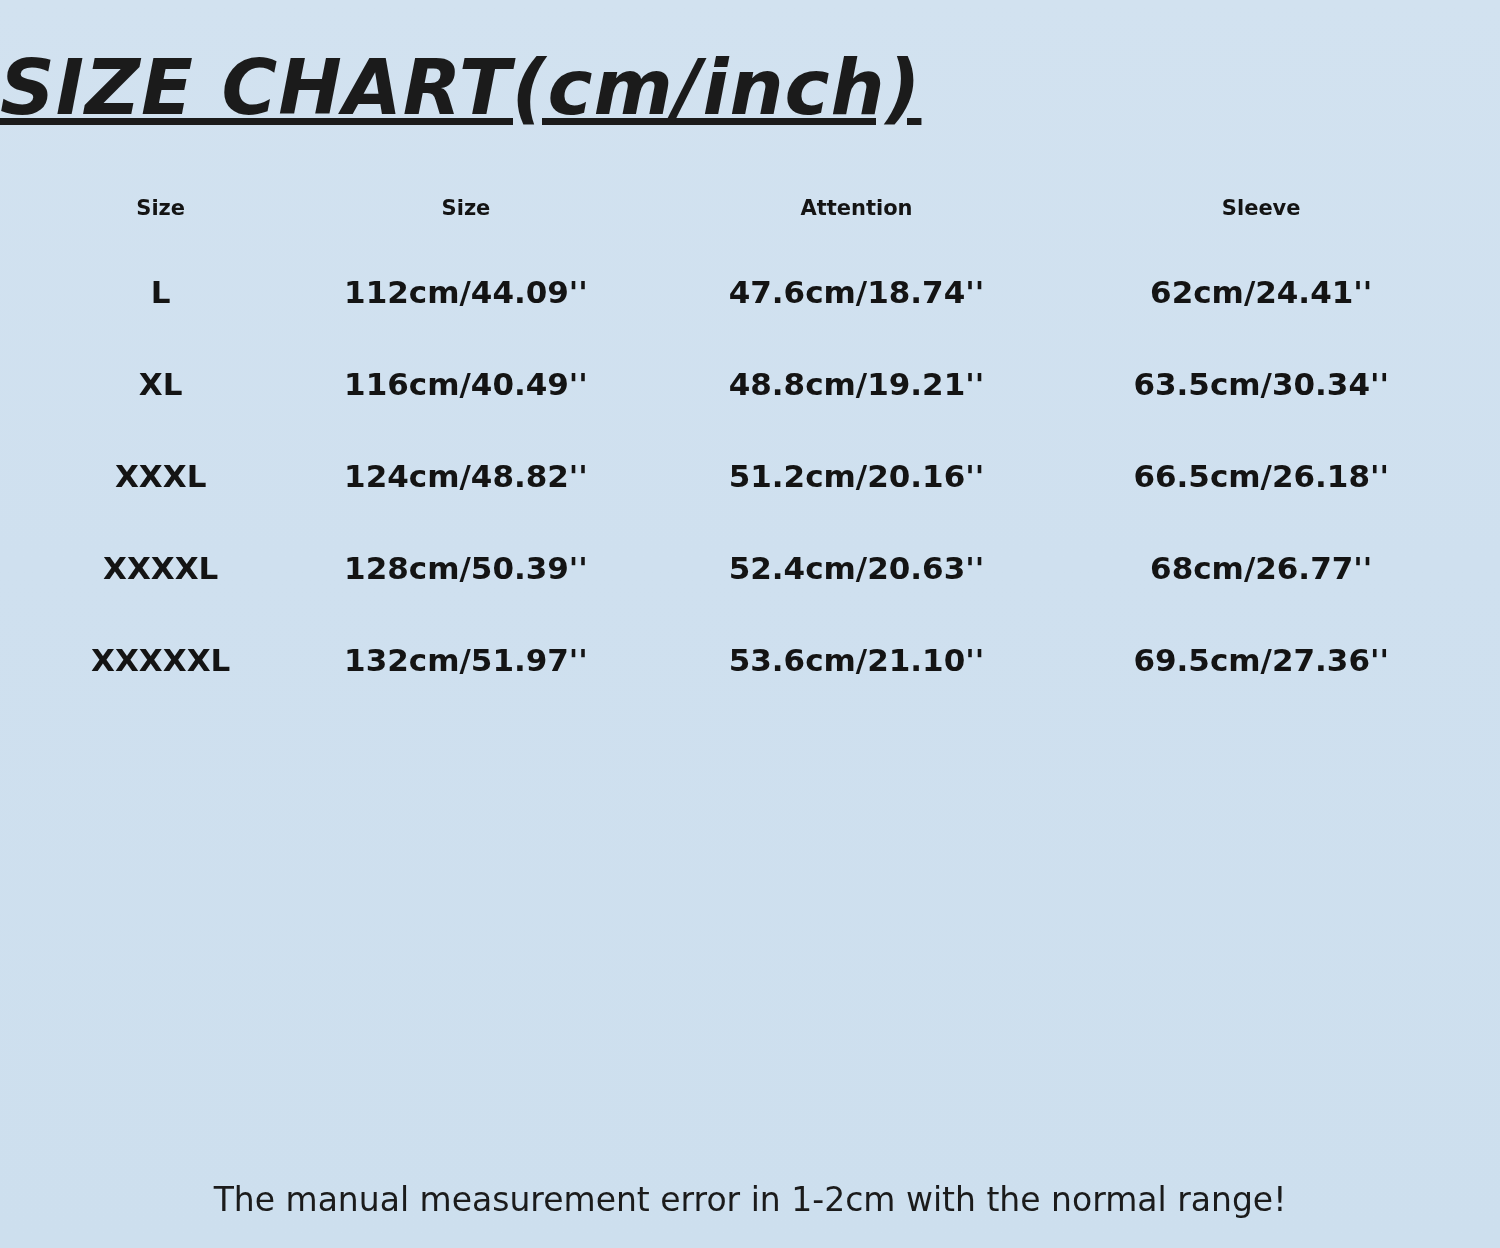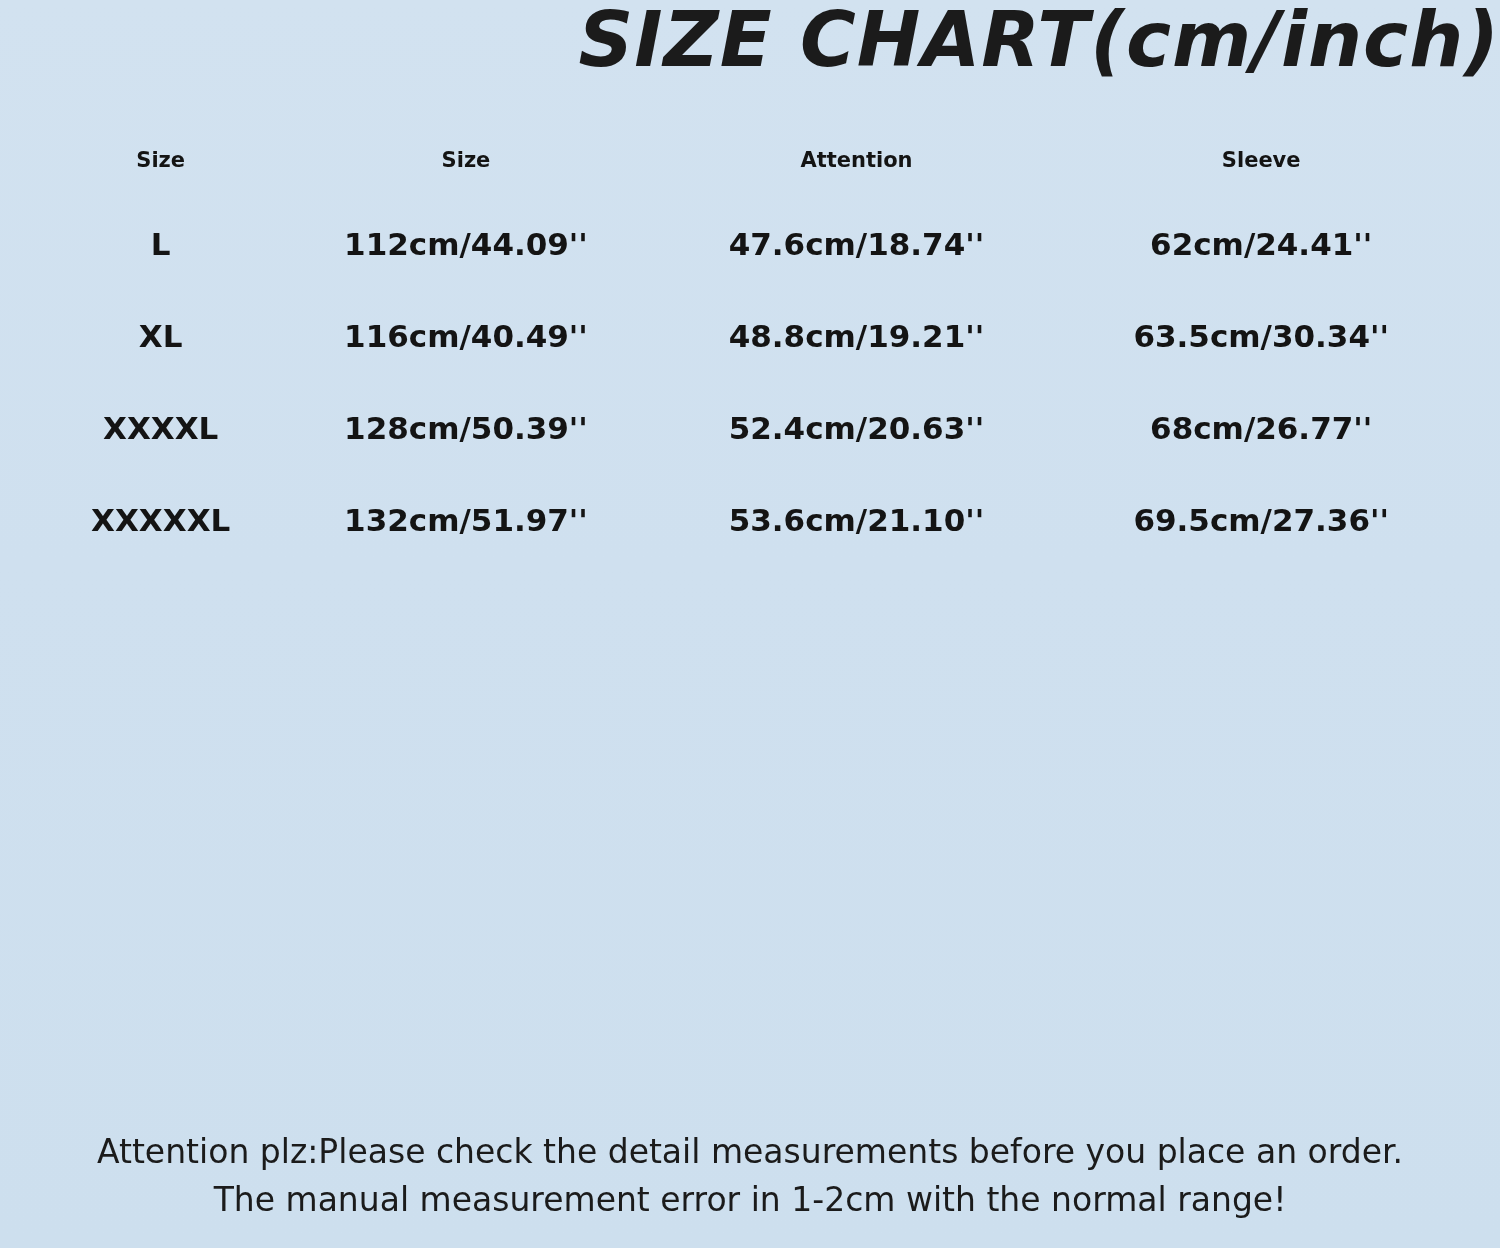--- a/index.html
+++ b/index.html
@@ -14,29 +14,31 @@
     overflow: hidden;
   }
   .page {
     position: relative;
     width: 1500px;
     height: 1248px;
     background: linear-gradient(180deg, #d2e2f0 0%, #cfe0ef 45%, #cddfee 100%);
     box-sizing: border-box;
   }
   .title {
-    text-align: right;
+    text-align: left;
     font-family: "DejaVu Sans", sans-serif;
     font-style: italic;
     font-weight: bold;
     font-size: 76px;
     color: #1b1b1b;
     letter-spacing: 1px;
+    padding-top: 48px;
     line-height: 1.05;
     white-space: nowrap;
+    text-decoration: underline;
   }
   .table-wrap {
     margin-top: 58px;
     padding: 0 40px;
   }
   table.size-table {
     width: 100%;
     border-collapse: collapse;
     table-layout: fixed;
   }
@@ -104,33 +106,38 @@
           <td>47.6cm/18.74''</td>
           <td>62cm/24.41''</td>
         </tr>
         <tr>
           <td>XL</td>
           <td>116cm/40.49''</td>
           <td>48.8cm/19.21''</td>
           <td>63.5cm/30.34''</td>
         </tr>
         <tr>
+          <td>XXXL</td>
+          <td>124cm/48.82''</td>
+          <td>51.2cm/20.16''</td>
+          <td>66.5cm/26.18''</td>
+        </tr>
+        <tr>
           <td>XXXXL</td>
           <td>128cm/50.39''</td>
           <td>52.4cm/20.63''</td>
           <td>68cm/26.77''</td>
         </tr>
         <tr>
           <td>XXXXXL</td>
           <td>132cm/51.97''</td>
           <td>53.6cm/21.10''</td>
           <td>69.5cm/27.36''</td>
         </tr>
       </tbody>
     </table>
   </div>
 
   <div class="note">
-    <div>Attention plz:Please check the detail measurements before you place an order.</div>
     <div>The manual measurement error in 1-2cm with the normal range!</div>
   </div>
 
 </div>
 
 </body></html>

